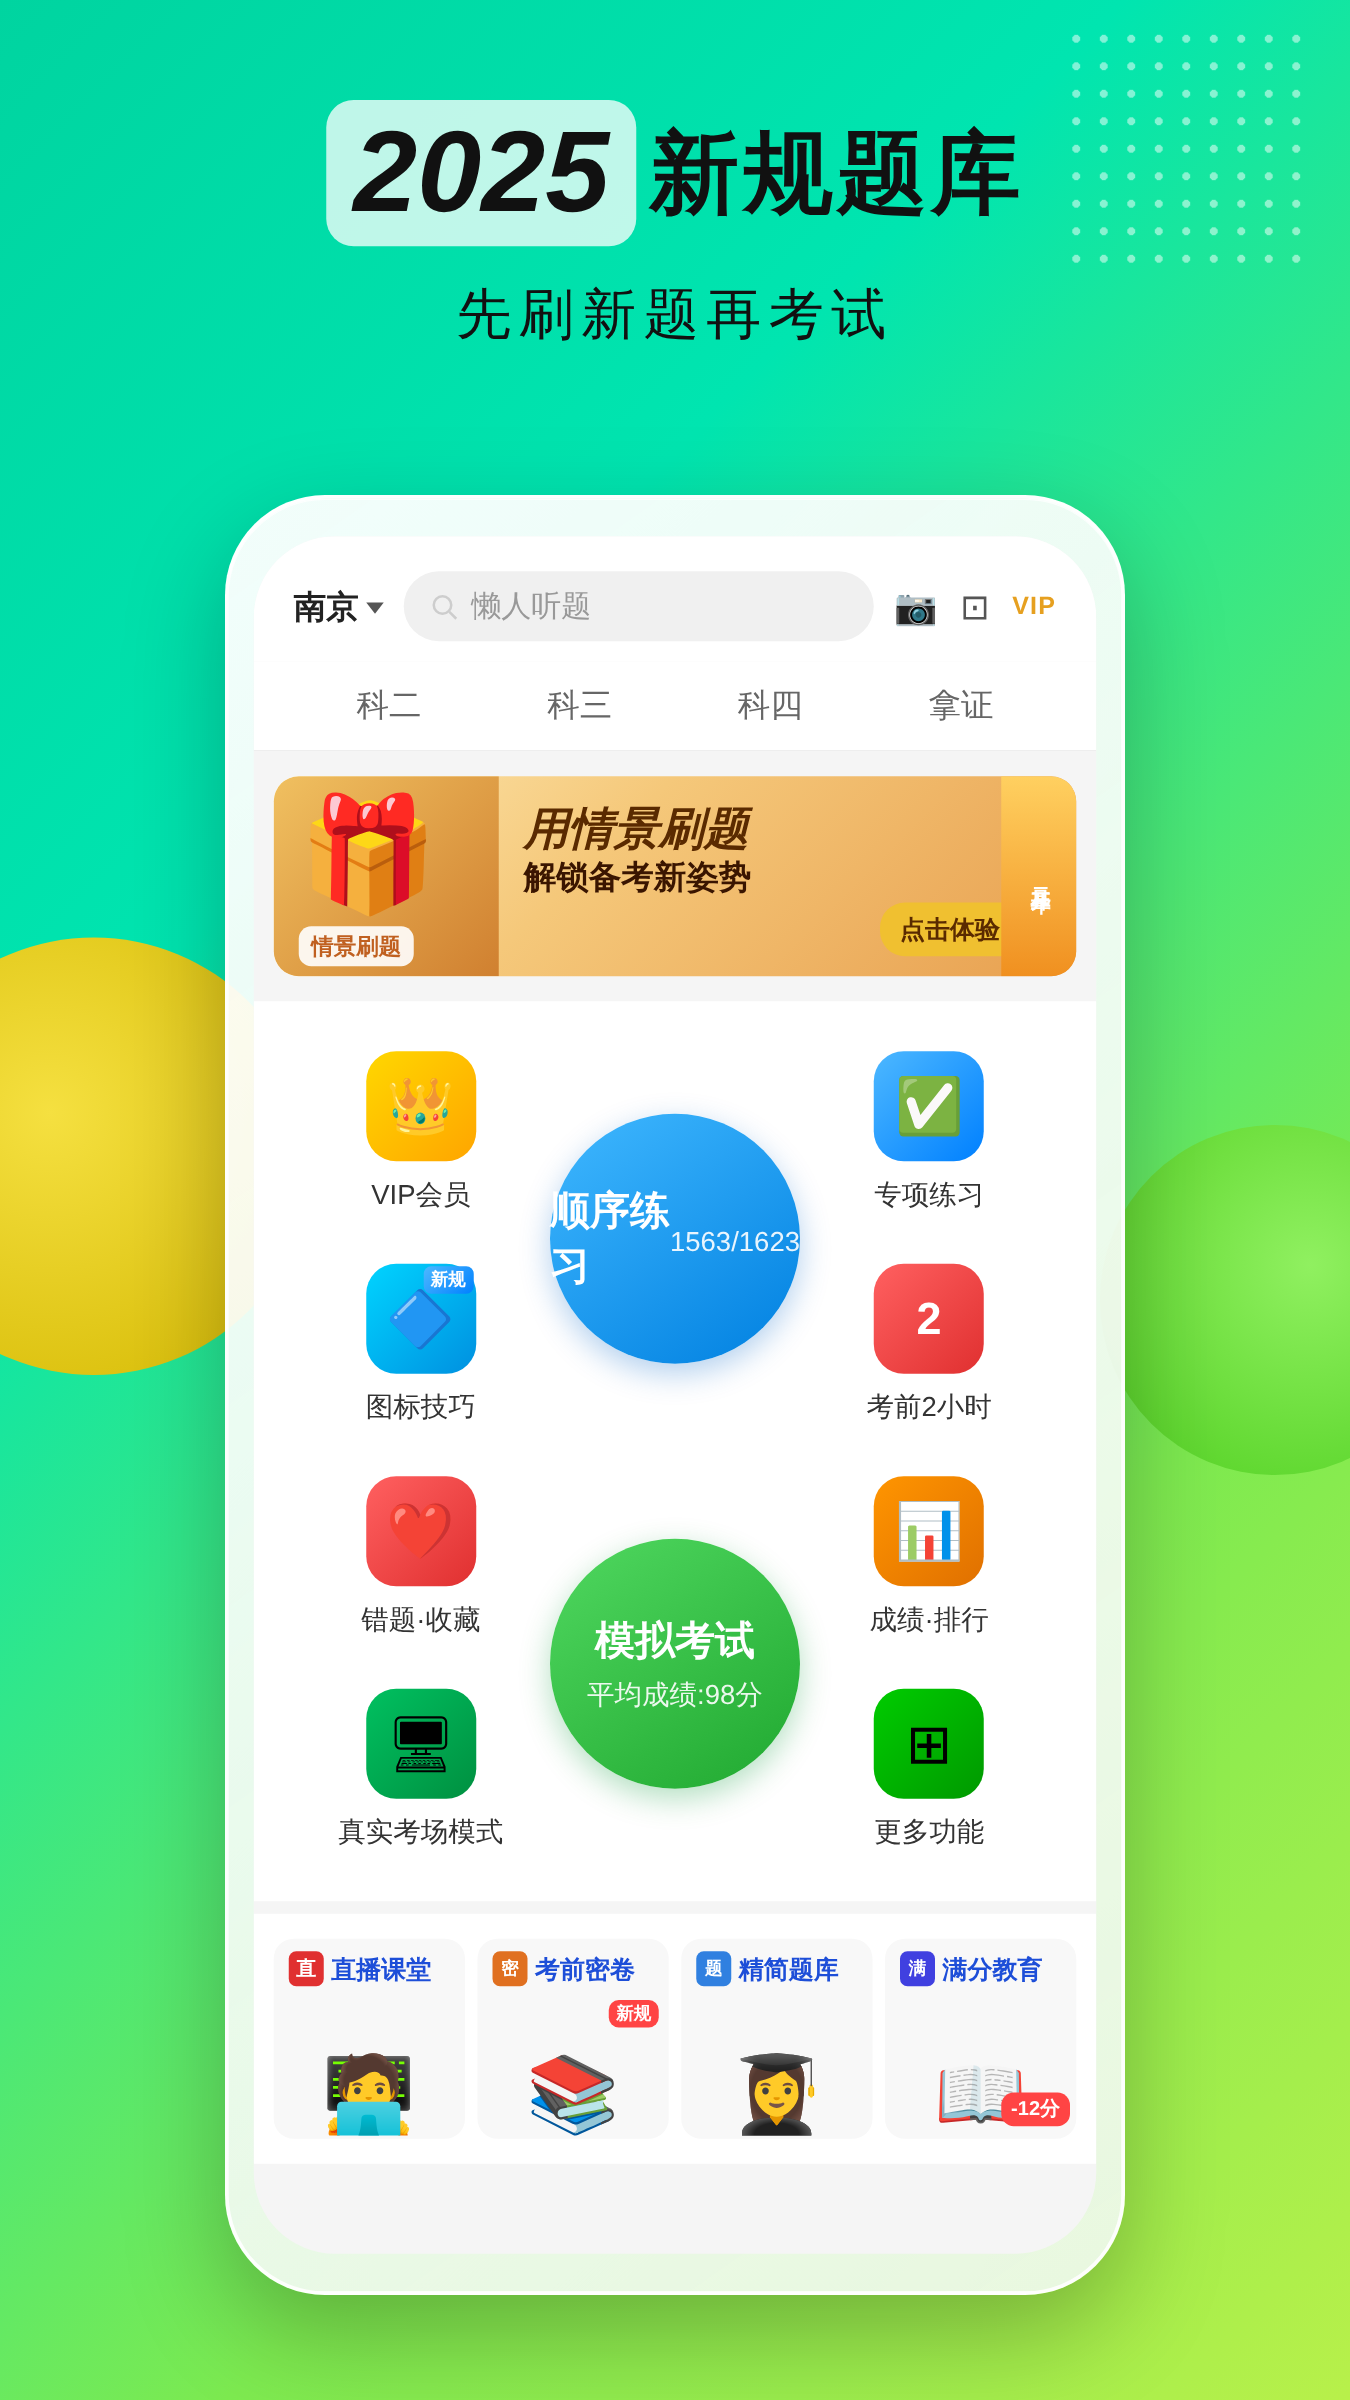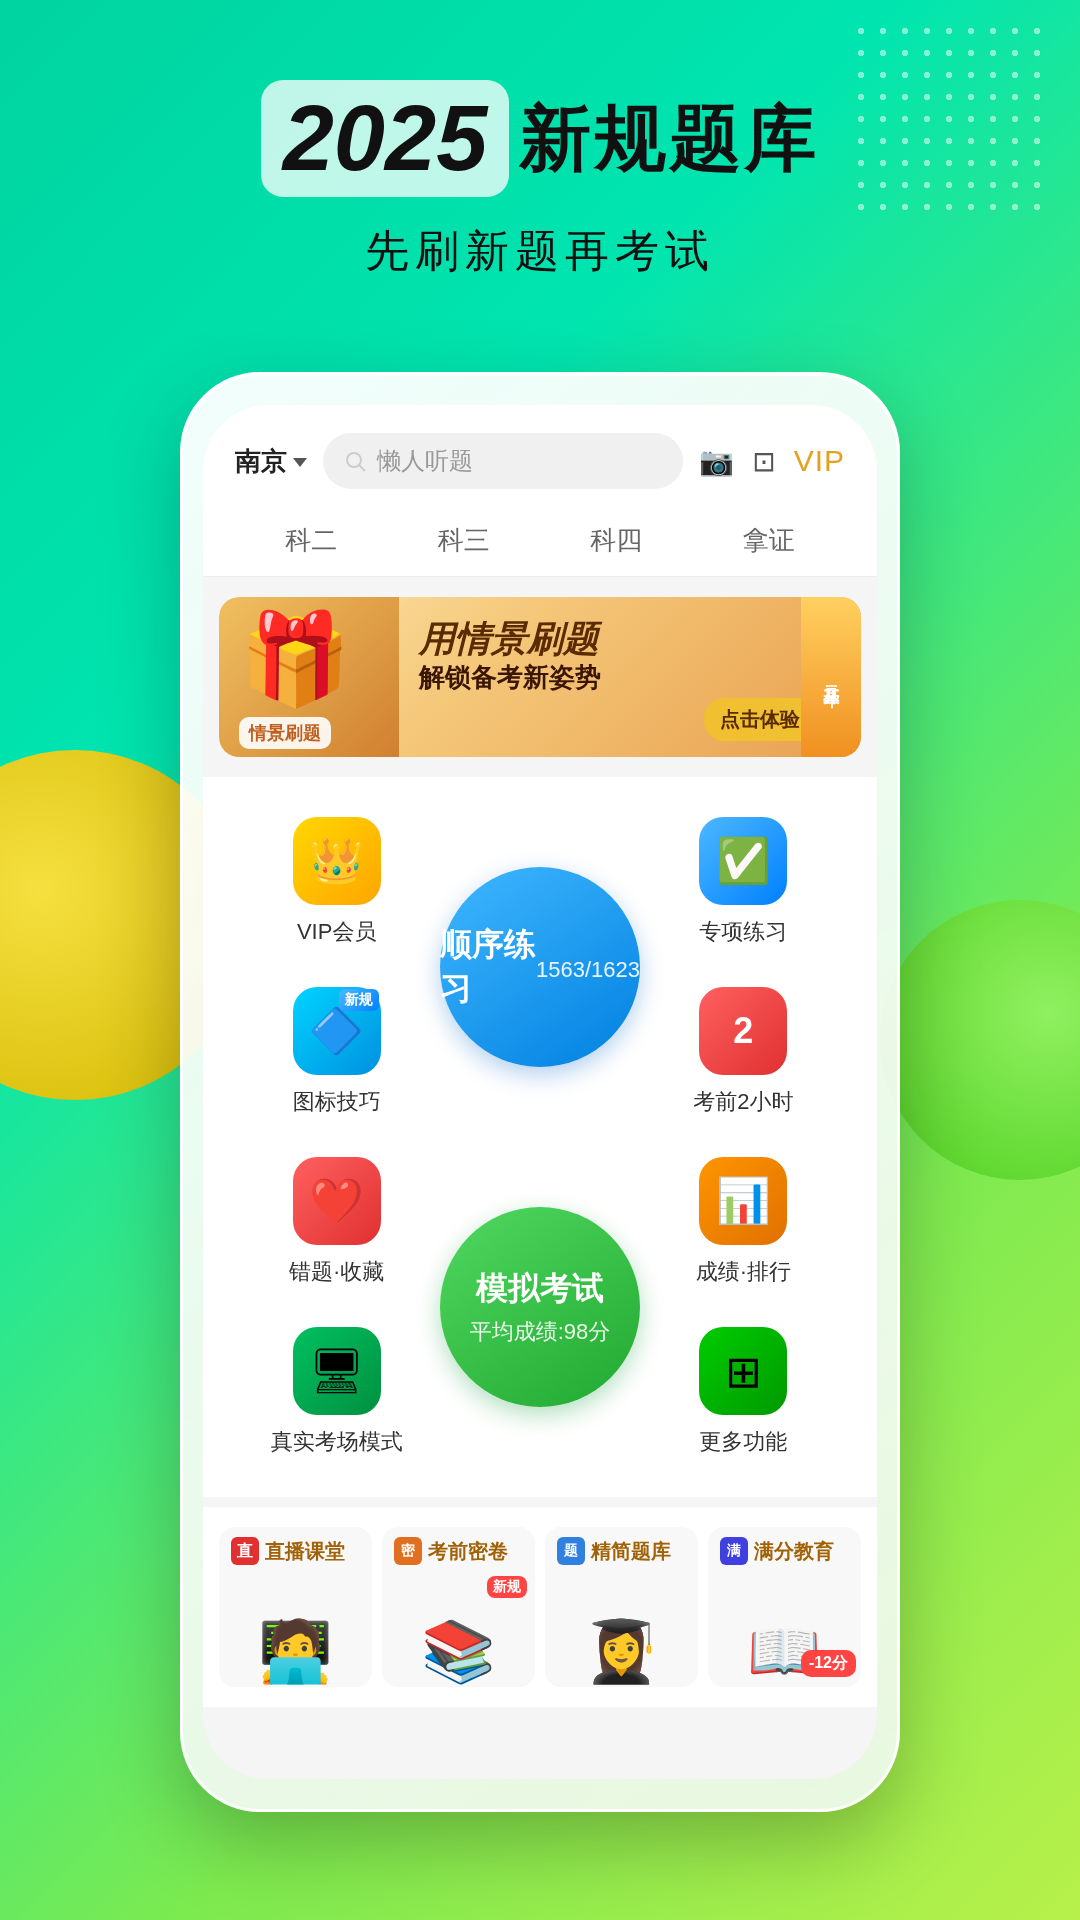--- a/index.html
+++ b/index.html
@@ -37,21 +37,21 @@
       z-index: 10;
       text-align: center;
       padding-top: 80px;
     }
 
     
     .phone-wrapper {
       position: absolute;
       left: 50%;
       transform: translateX(-50%);
-      top: 372px;
+      top: 396px;
       width: 720px;
       height: 1440px;
       z-index: 20;
     }
 
     .phone-outer {
       width: 720px;
       height: 1440px;
       background: linear-gradient(145deg, rgba(255,255,255,0.95), rgba(240,248,240,0.9));
       border-radius: 80px;
@@ -127,22 +127,22 @@
       align-items: center;
     }
 
     .camera-icon, .scan-icon {
       font-size: 28px;
       color: #555;
     }
 
     .vip-badge {
       color: #e6a020;
-      font-size: 30px;
-      font-weight: 400;
+      font-size: 20px;
+      font-weight: 700;
       letter-spacing: 1px;
     }
 
     
     .nav-tabs {
       background: #fff;
       display: flex;
       padding: 0 32px;
       border-bottom: 1px solid #eee;
     }
@@ -350,21 +350,21 @@
     .bottom-card-header {
       padding: 10px 12px 6px;
       display: flex;
       align-items: center;
       gap: 6px;
     }
 
     .bottom-card-title {
       font-size: 20px;
       font-weight: 700;
-      color: #a16207;
+      color: #1d4ed8;
     }
 
     .bottom-card-icon {
       width: 28px;
       height: 28px;
       background: #e03030;
       border-radius: 6px;
       display: flex;
       align-items: center;
       justify-content: center;

